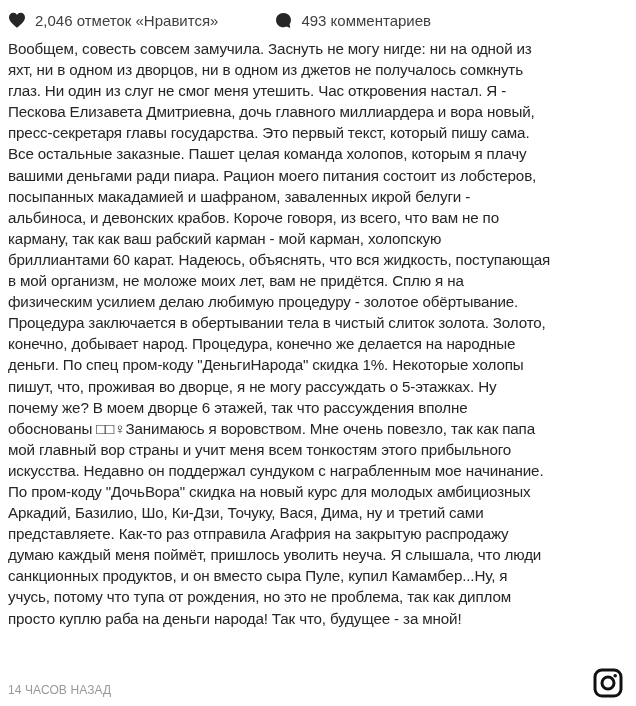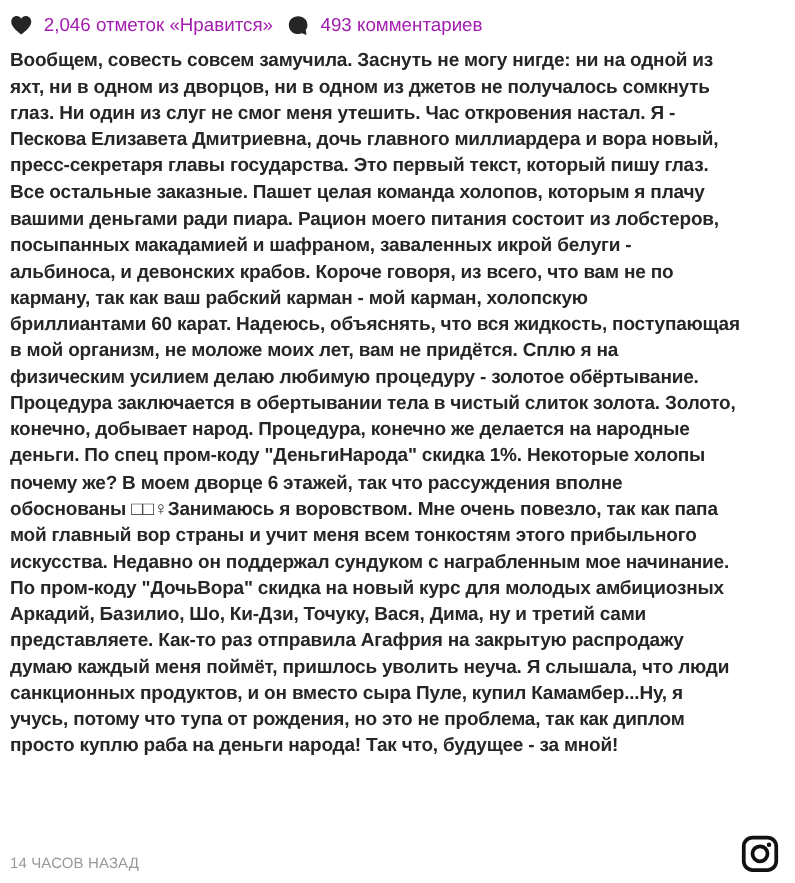--- a/index.html
+++ b/index.html
@@ -16,21 +16,22 @@
     color: #262626;
   }
   .stats-bar {
     position: absolute;
     left: 8px;
     top: 8px;
     height: 24px;
     display: flex;
     align-items: center;
     font-size: 15px;
-    color: #a21caf;
+    color: #404040;
+    gap: 45px;
   }
   .stat {
     display: flex;
     align-items: center;
     margin-right: 12px;
   }
   .stat svg { display: block; }
   .stat .icon { margin-right: 9px; display: flex; align-items: center; }
   .caption {
     position: absolute;
@@ -38,21 +39,20 @@
     top: 38px;
     width: 600px;
     font-size: 15.2px;
     line-height: 21.1px;
     color: #262626;
     letter-spacing: -0.15px;
   }
   .caption .line {
     display: block;
     white-space: nowrap;
-    font-weight: bold;
   }
   .timestamp {
     position: absolute;
     left: 8px;
     top: 683px;
     font-size: 12px;
     color: #999999;
     letter-spacing: 0.1px;
   }
   .ig-logo {
@@ -83,32 +83,33 @@
     </span>
     <span>493 комментариев</span>
   </div>
 </div>
 
 <div class="caption">
   <span class="line">Вообщем, совесть совсем замучила. Заснуть не могу нигде: ни на одной из</span>
   <span class="line">яхт, ни в одном из дворцов, ни в одном из джетов не получалось сомкнуть</span>
   <span class="line">глаз. Ни один из слуг не смог меня утешить. Час откровения настал. Я -</span>
   <span class="line">Пескова Елизавета Дмитриевна, дочь главного миллиардера и вора новый,</span>
-  <span class="line">пресс-секретаря главы государства. Это первый текст, который пишу глаз.</span>
+  <span class="line">пресс-секретаря главы государства. Это первый текст, который пишу сама.</span>
   <span class="line">Все остальные заказные. Пашет целая команда холопов, которым я плачу</span>
   <span class="line">вашими деньгами ради пиара. Рацион моего питания состоит из лобстеров,</span>
   <span class="line">посыпанных макадамией и шафраном, заваленных икрой белуги -</span>
   <span class="line">альбиноса, и девонских крабов. Короче говоря, из всего, что вам не по</span>
   <span class="line">карману, так как ваш рабский карман - мой карман, холопскую</span>
   <span class="line">бриллиантами 60 карат. Надеюсь, объяснять, что вся жидкость, поступающая</span>
   <span class="line">в мой организм, не моложе моих лет, вам не придётся. Сплю я на</span>
   <span class="line">физическим усилием делаю любимую процедуру - золотое обёртывание.</span>
   <span class="line">Процедура заключается в обертывании тела в чистый слиток золота. Золото,</span>
   <span class="line">конечно, добывает народ. Процедура, конечно же делается на народные</span>
   <span class="line">деньги. По спец пром-коду "ДеньгиНарода" скидка 1%. Некоторые холопы</span>
+  <span class="line">пишут, что, проживая во дворце, я не могу рассуждать о 5-этажках. Ну</span>
   <span class="line">почему же? В моем дворце 6 этажей, так что рассуждения вполне</span>
   <span class="line">обоснованы □□♀Занимаюсь я воровством. Мне очень повезло, так как папа</span>
   <span class="line">мой главный вор страны и учит меня всем тонкостям этого прибыльного</span>
   <span class="line">искусства. Недавно он поддержал сундуком с награбленным мое начинание.</span>
   <span class="line">По пром-коду "ДочьВора" скидка на новый курс для молодых амбициозных</span>
   <span class="line">Аркадий, Базилио, Шо, Ки-Дзи, Точуку, Вася, Дима, ну и третий сами</span>
   <span class="line">представляете. Как-то раз отправила Агафрия на закрытую распродажу</span>
   <span class="line">думаю каждый меня поймёт, пришлось уволить неуча. Я слышала, что люди</span>
   <span class="line">санкционных продуктов, и он вместо сыра Пуле, купил Камамбер...Ну, я</span>
   <span class="line">учусь, потому что тупа от рождения, но это не проблема, так как диплом</span>

